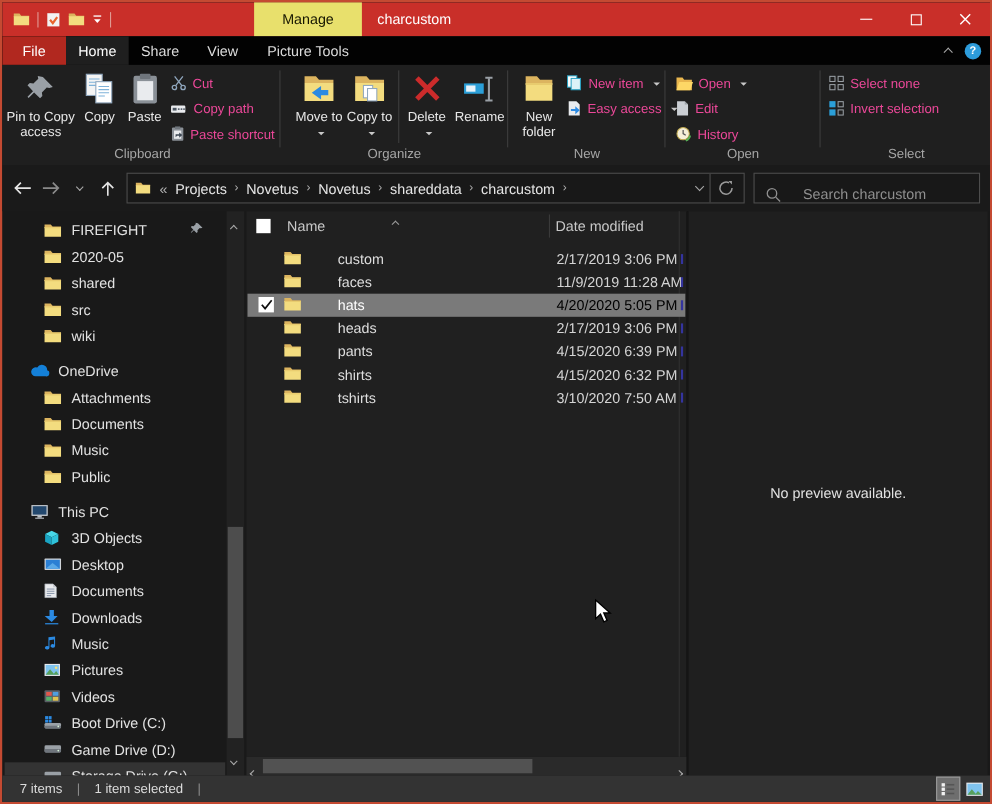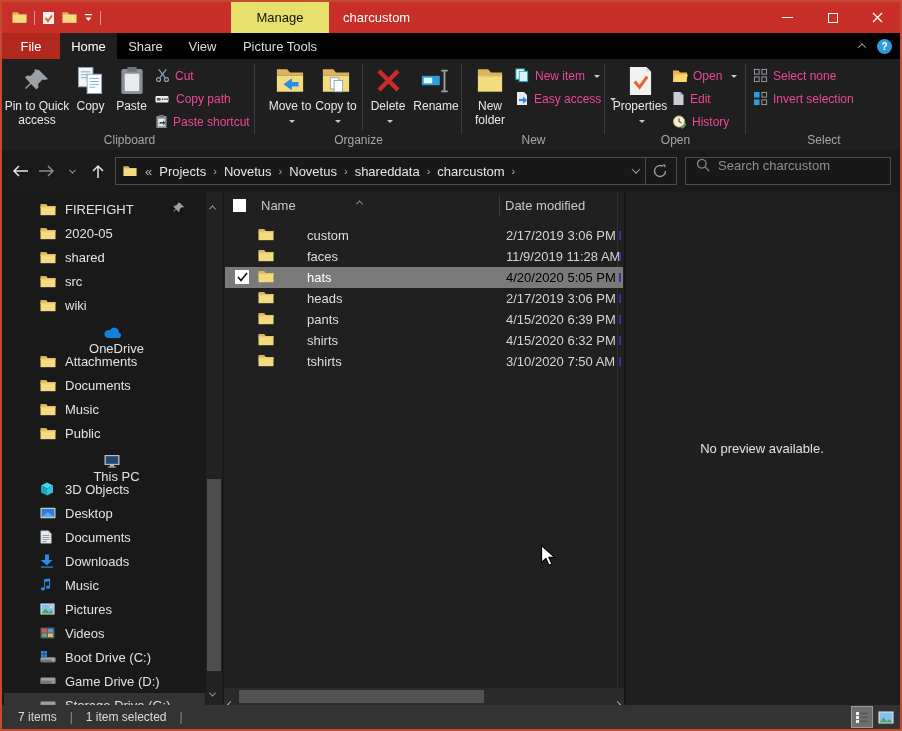--- a/index.html
+++ b/index.html
@@ -44,37 +44,37 @@
 
 
 .addressrow { position:absolute; top:148px; left:0; right:0; height:42px; background:#1a1a1a; display:flex; align-items:center; padding:0 9px; gap:8px; }
 .navic { width:18px; display:flex; justify-content:center; flex:none; }
 .addressbox { flex:1; height:28px; border:1px solid #4d4d4d; background:#181818; display:flex; align-items:center; padding:0 2px; color:#e6e6e6; font-size:13px; }
 .crumb { padding:0 4px; white-space:nowrap; }
 .crumb-sep { color:#b0b0b0; font-size:11px; padding:0 3px; }
 .addr-spacer { flex:1; }
 .addr-div { width:1px; height:26px; background:#4d4d4d; margin-left:6px; }
 .addr-btn { width:28px; height:26px; display:flex; align-items:center; justify-content:center; }
-.searchbox { width:206px; height:28px; border:1px solid #4d4d4d; background:#181818; display:flex; align-items:flex-start; gap:8px; padding:0 10px; flex:none; }
+.searchbox { width:206px; height:28px; border:1px solid #4d4d4d; background:#181818; display:flex; align-items:flex-end; gap:20px; padding:0 10px; flex:none; }
 .searchbox input { flex:1; background:transparent; border:none; outline:none; color:#cccccc; font-size:13px; font-family:"Liberation Sans",sans-serif; }
 .searchbox input::placeholder { color:#8f8f8f; }
 
 
 .chev { display:inline-block; width:6px; height:6px; border-right:1.4px solid #a8a8a8; border-bottom:1.4px solid #a8a8a8; }
 .chev-down { transform:rotate(45deg) translate(-1px,-1px); }
 .chev-up { transform:rotate(-135deg) translate(-1px,-1px); }
 .chev-left { transform:rotate(135deg); }
 .chev-right { transform:rotate(-45deg); }
 .chev-sm { width:5px; height:5px; }
 
 
 .sidebar { position:absolute; top:190px; left:2px; width:201px; bottom:24px; padding-top:5px; font-size:13px; color:#e2e2e2; overflow:hidden; }
 .sitem { height:24px; display:flex; align-items:center; position:relative; }
 .sitem.gap { margin-top:8px; }
-.ind0 { padding-left:24px;flex-direction:column; }
+.ind0 { padding-left:24px; }
 .ind1 { padding-left:36px; }
 .sitem .ico { width:17px; height:16px; margin-right:8px; flex:none; display:flex; align-items:center; }
 .sitem.selected { background:#333333; }
 .pin-right { position:absolute; right:20px; top:5px; }
 .sscroll { position:absolute; top:190px; left:204px; width:16px; bottom:24px; background:#222222; }
 .sscroll .arr { position:absolute; left:4px; }
 .sthumb { position:absolute; left:1px; right:1px; top:287px; height:192px; background:#4d4d4d; }
 
 
 .listpane { position:absolute; top:190px; left:222px; width:400px; bottom:41px; background:#202020; font-size:13px; }
@@ -185,21 +185,21 @@
     <div class="rgroup" style="width:251px">
       <div class="rbtns">
         <div class="bb" style="width:66px">
           <span class="ic">
               <svg width="26" height="26" viewBox="0 0 26 26">
                 <g fill="#9aa0a6">
                   <path d="M15 2l9 9-3.2 1.1-2.3-.5-4.4 4.4.4 3.3-2.1 2.1-5.4-5.4-5 5-1-1 5-5L1 9.6l2.1-2.1 3.3.4 4.4-4.4-.5-2.3z"></path>
                 </g>
               </svg>
             </span>
-          <span class="lbl"><span>Pin to Quick access</span></span>
+          <span class="lbl"><span>Pin to Copy access</span></span>
         </div>
         <div class="bb" style="width:41px">
           <span class="ic">
               <svg width="27" height="30" viewBox="0 0 28 31">
                 <rect x="1.5" y="1.5" width="15" height="20" fill="#f4f4f4" stroke="#8fa6bd"></rect>
                 <g stroke="#7fb2d9">
                   <path d="M4 6h10M4 9h10M4 12h10"></path>
                 </g>
                 <rect x="10.5" y="8.5" width="15" height="20" fill="#fff" stroke="#8fa6bd"></rect>
                 <g stroke="#7fb2d9">
@@ -344,30 +344,20 @@
             <span>Easy access</span>
               <span class="dd"></span>
           </div>
         </div>
       </div>
       <span class="glabel">New</span>
     </div>
 
     <div class="rgroup" style="width:141px">
       <div class="rbtns" style="padding-left:6px">
-        <div class="bb" style="width:58px">
-          <span class="ic">
-              <svg width="25" height="30" viewBox="0 0 26 31">
-                <path fill="#f2f2f2" d="M2 1h17l5 5v24H2z"></path>
-                <path fill="#d8d8d8" d="M19 1l5 5h-5z"></path>
-                <path stroke="#e8642e" stroke-width="3.2" fill="none" d="M7 16l5 6 8-11"></path>
-              </svg>
-            </span>
-          <span class="lbl"><span>Properties</span><span class="dd"></span></span>
-        </div>
         <div class="scol" style="width:76px">
           <div class="sb">
             <span>
                 <svg width="16" height="14" viewBox="0 0 16 14">
                   <path fill="#e9b64e" d="M1 1.5h5.5L8 3.5h7v9.5H1z"></path>
                   <path fill="#fdd766" d="M3.5 5.5H16L13.5 13H1z"></path>
                 </svg>
               </span>
             <span>Open</span>
               <span class="dd"></span>

